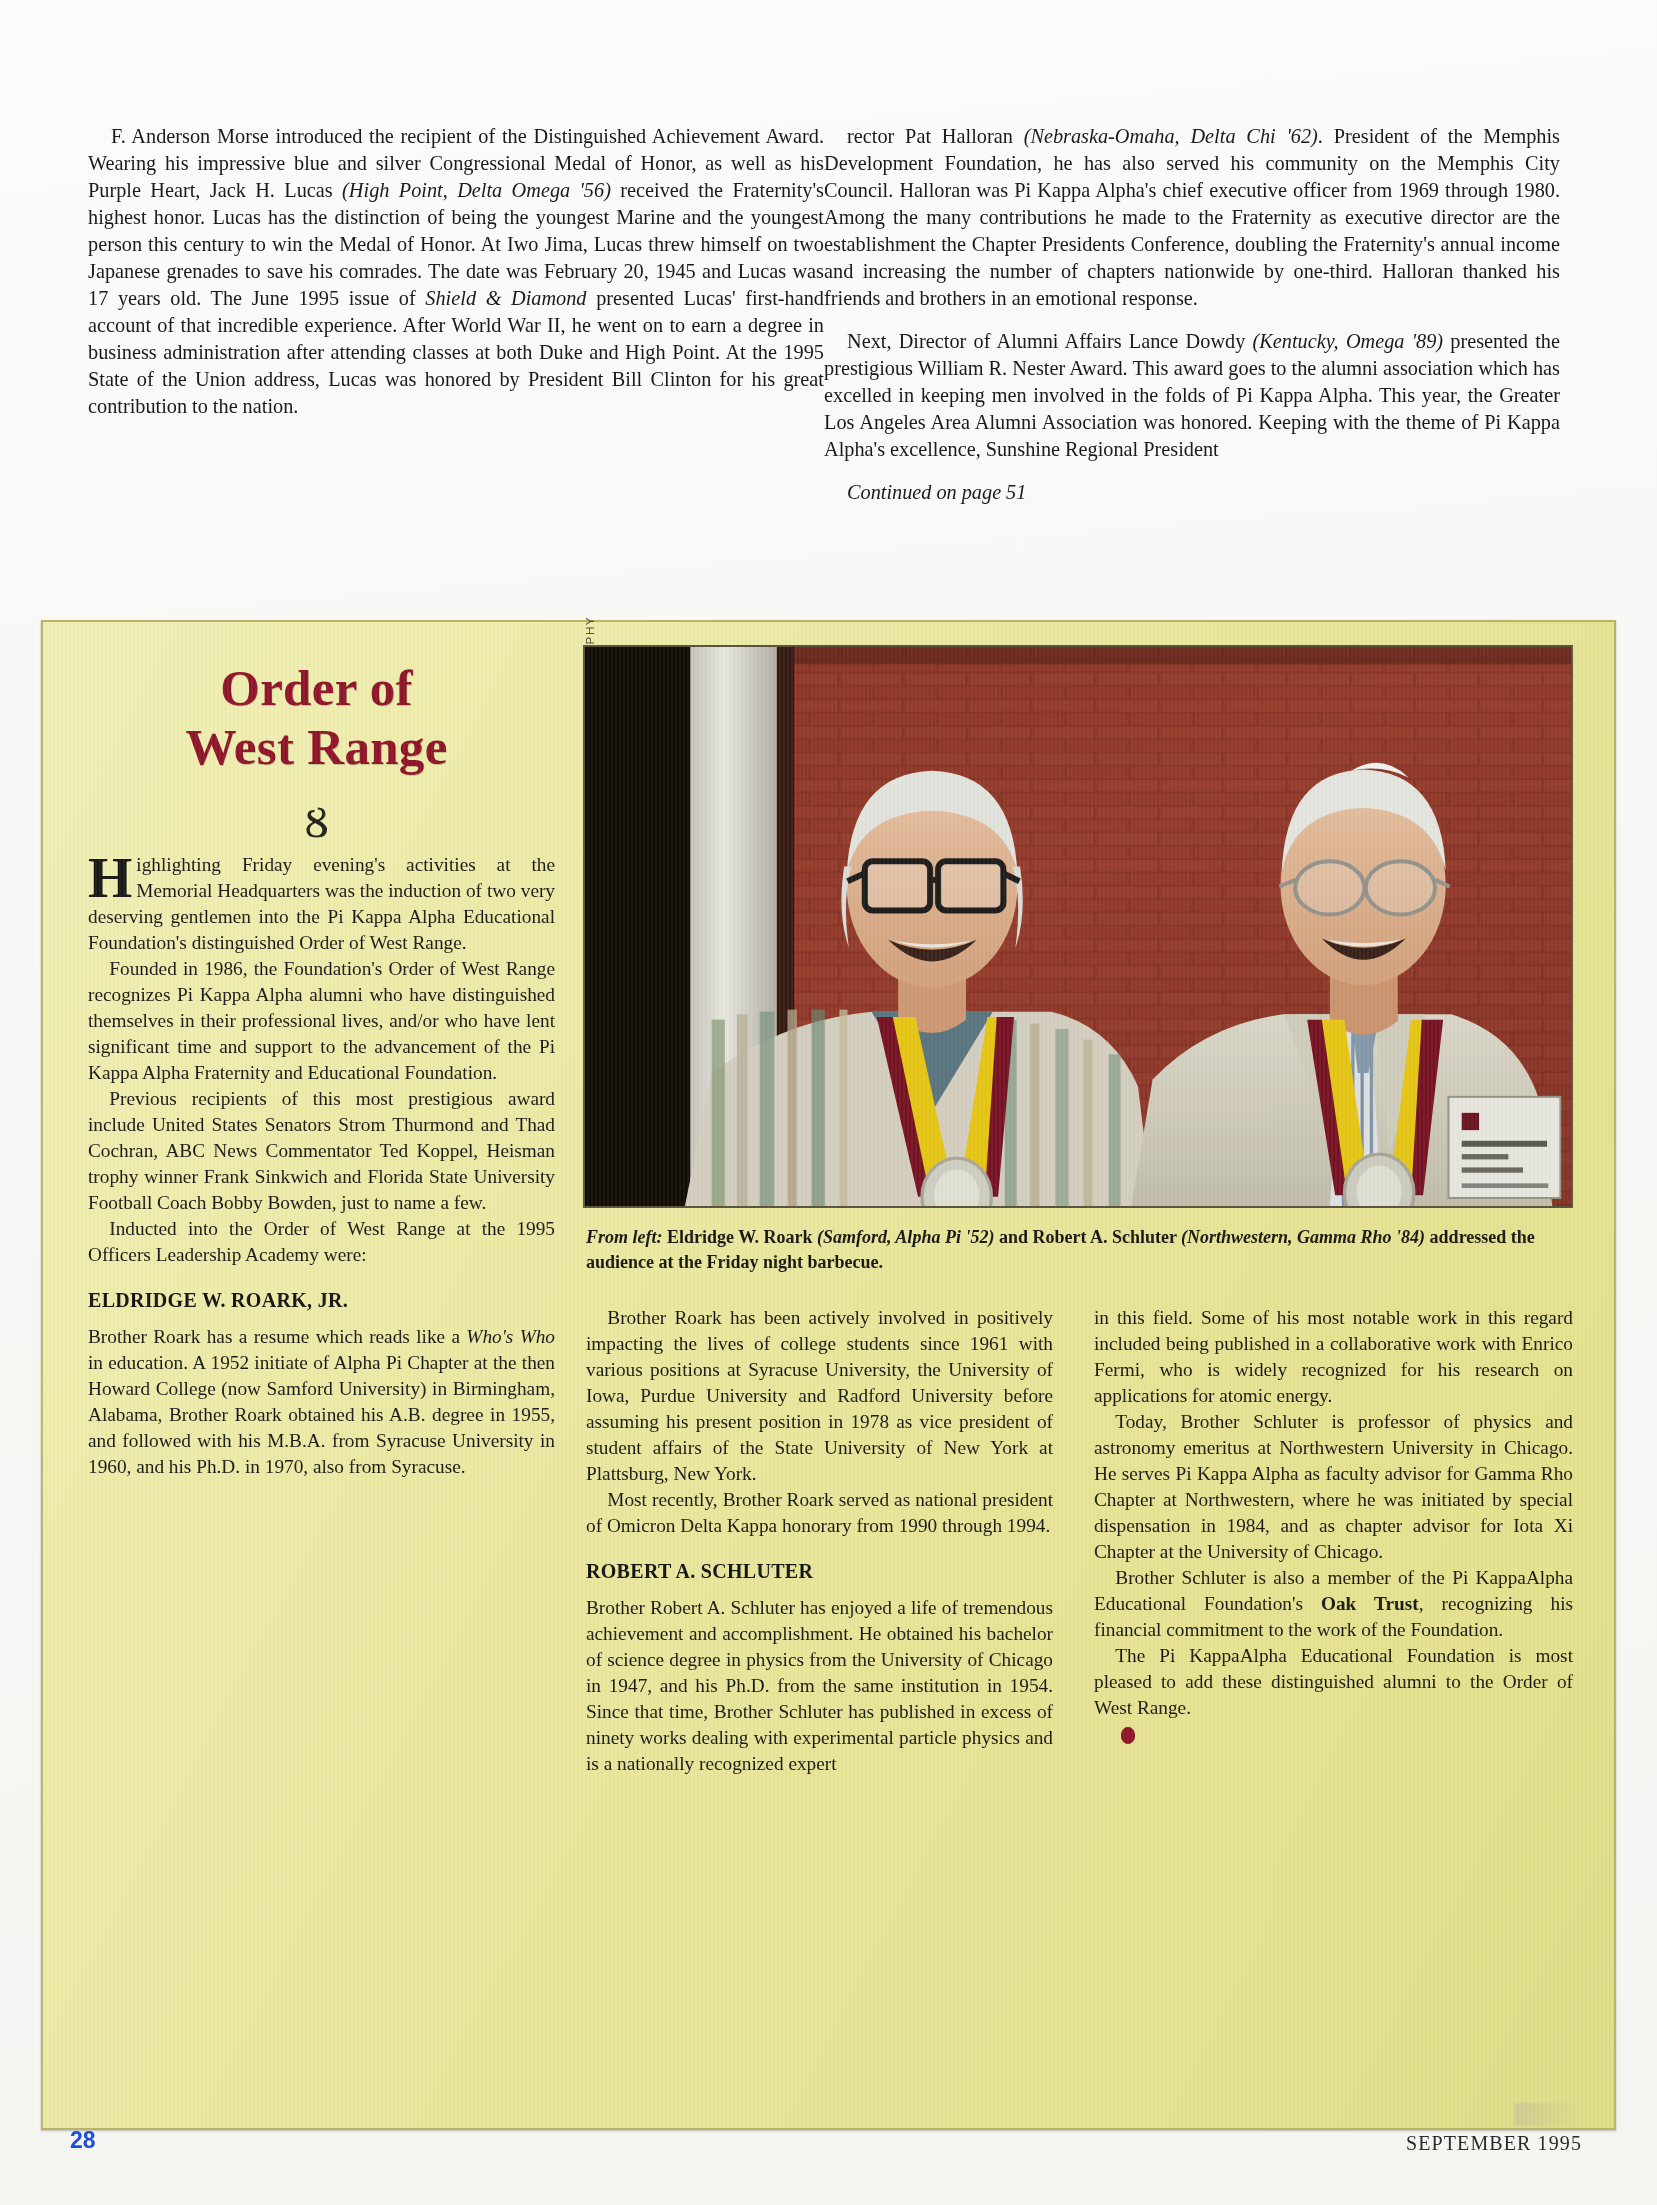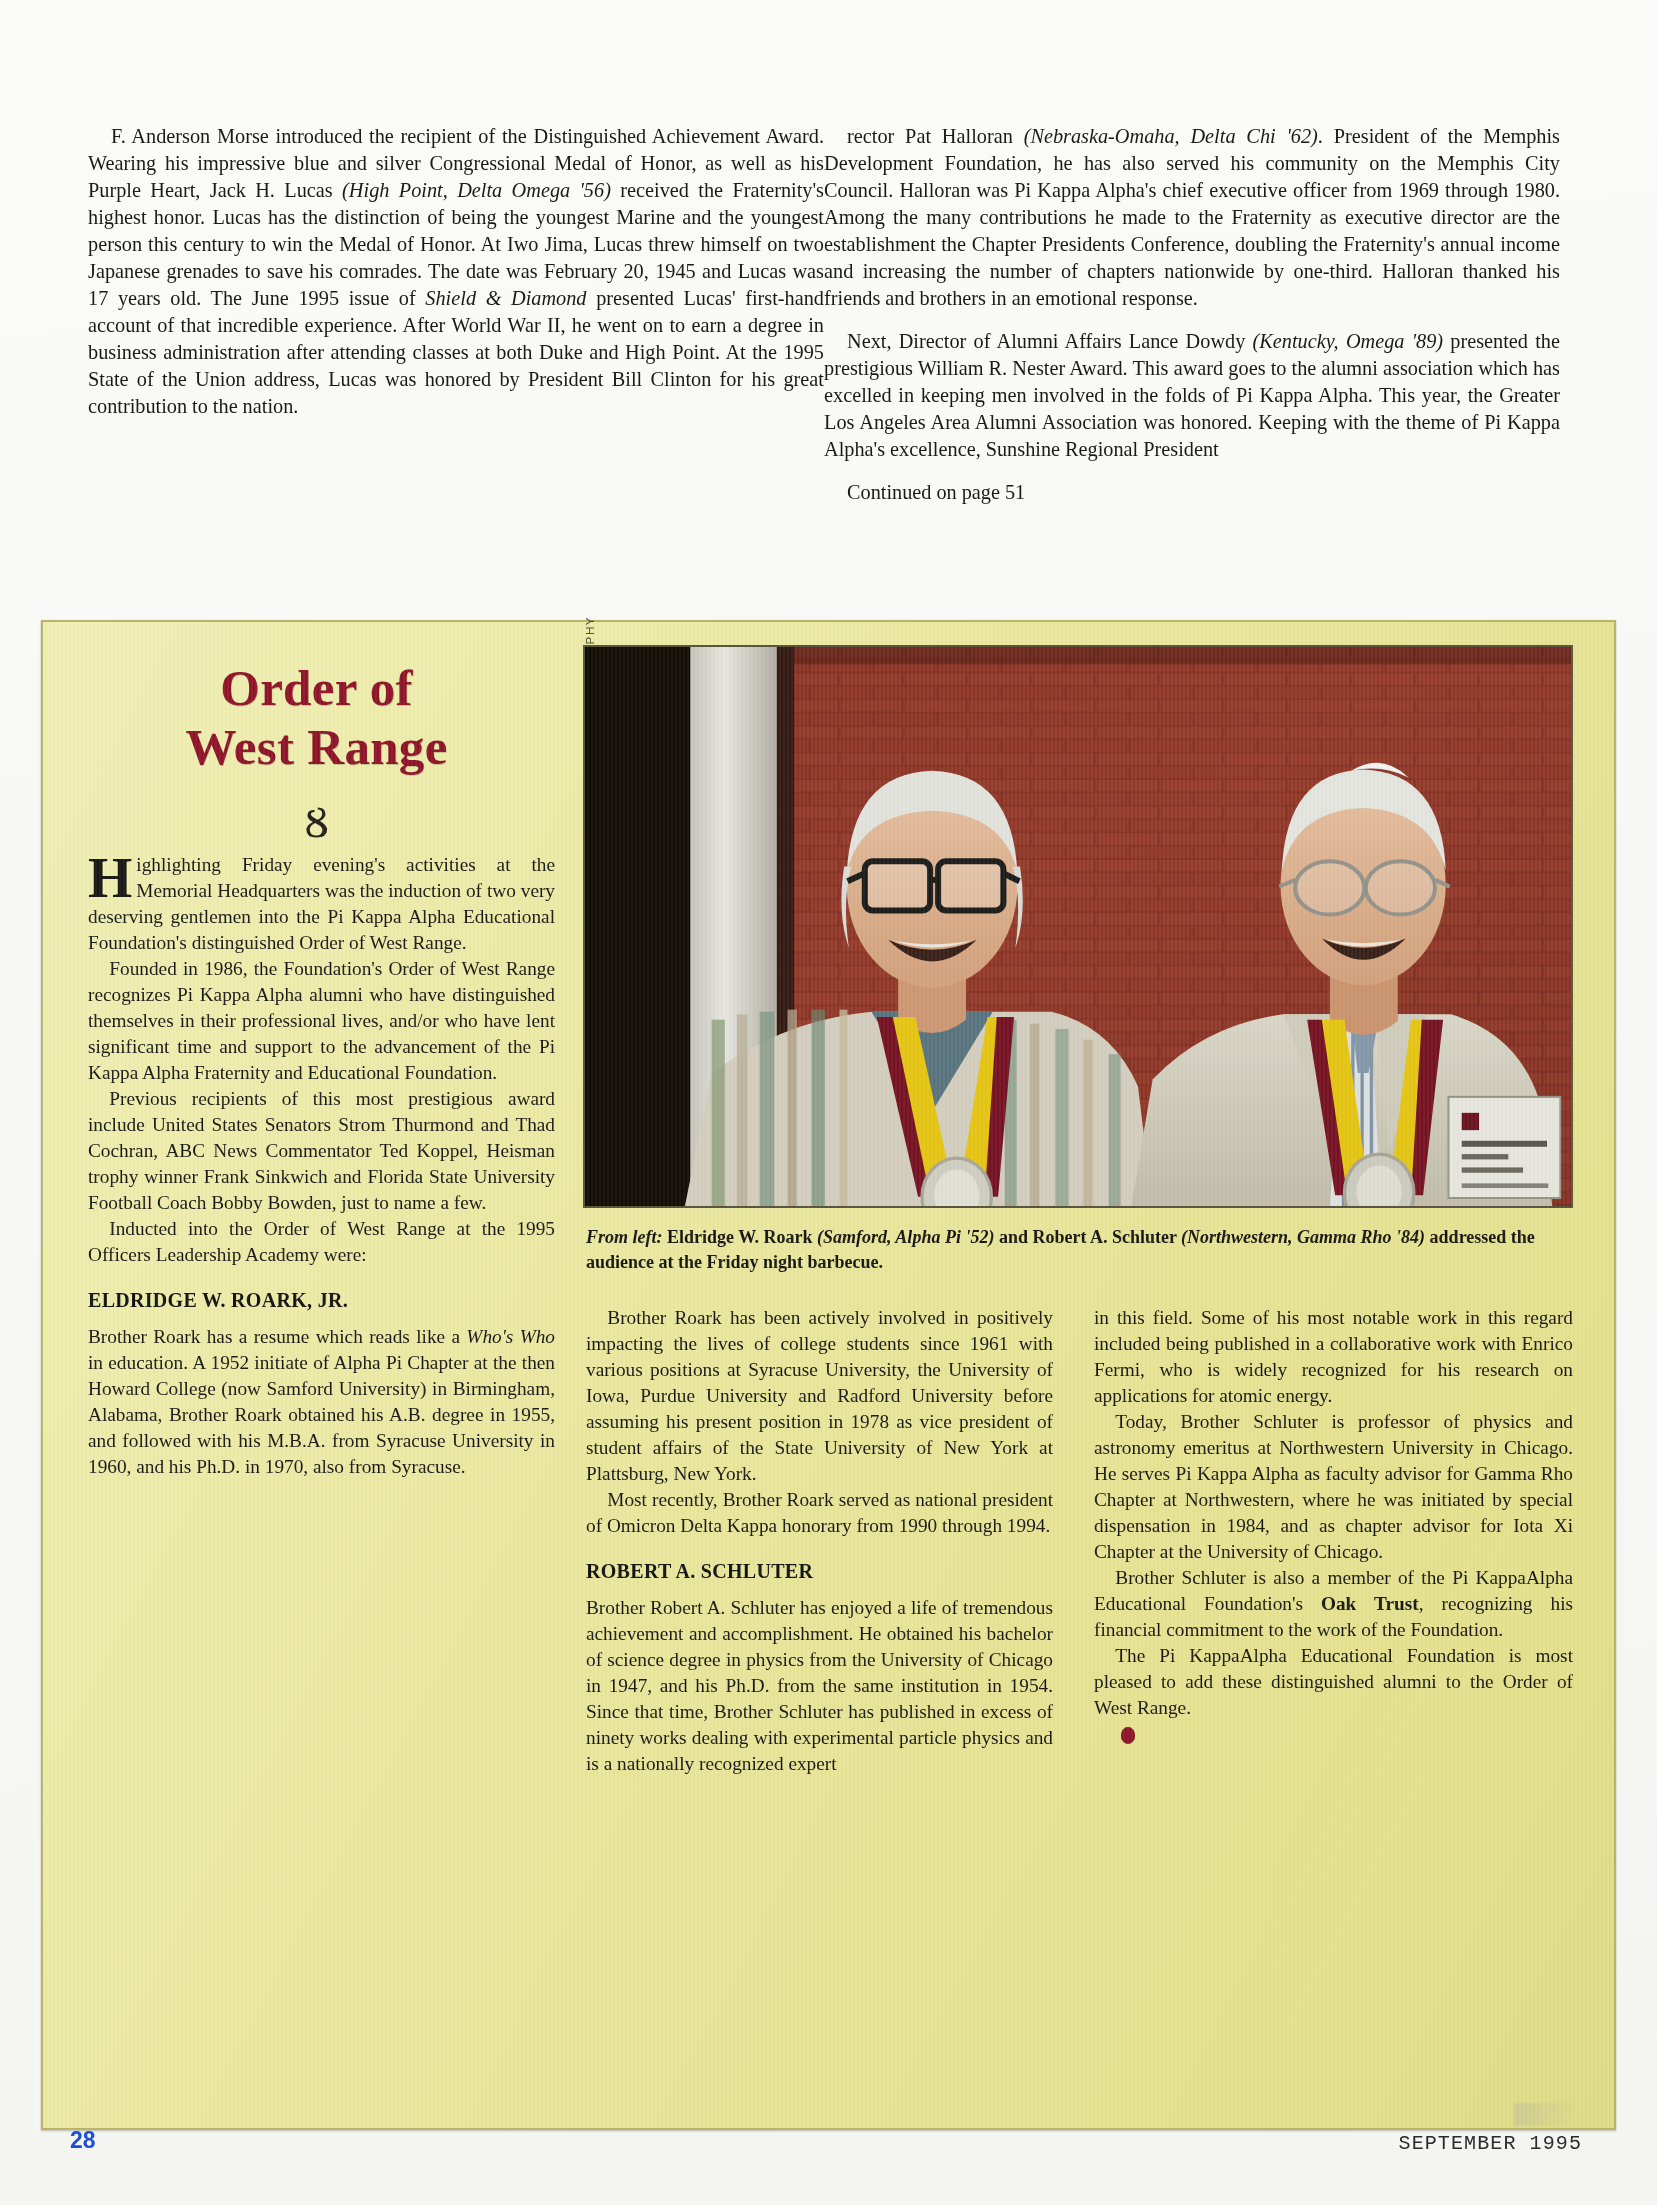--- a/index.html
+++ b/index.html
@@ -30,21 +30,21 @@
     margin:0;
     font-size:20.3px;
     line-height:27px;
     text-align:justify;
     text-indent:23px;
     hyphens:none;
     word-spacing:-0.1px;
   }
   .top-col p + p { margin-top:16px; }
   .contd {
-    text-align:right; text-indent:0;
+    text-align:right; font-style:italic; text-indent:0;
     margin-top:1.3px;
   }
   em { font-style:italic; }
 
   
   .feature {
     position:absolute;
     left:41px; top:620px;
     width:1575px; height:1510px;
     background:
@@ -167,21 +167,21 @@
   
   .folio-left {
     position:absolute; left:70px; top:2127px;
     font-family:"Liberation Sans", sans-serif;
     font-weight:bold;
     font-size:23px;
     color:#1d4ed8;
   }
   .folio-right {
     position:absolute; right:75px; top:2132px;
-    font-family:Liberation Mono, monospace;
+    font-family:Liberation Serif, serif;
     font-size:20px;
     letter-spacing:1.1px;
     color:#2b2b2b;
   }
   .smear{
     position:absolute; right:83px; top:2103px; width:60px;height:23px;
     background:linear-gradient(100deg, rgba(170,170,160,.35), rgba(255,255,255,0));
     filter:blur(1.3px);
   }
 </style>

